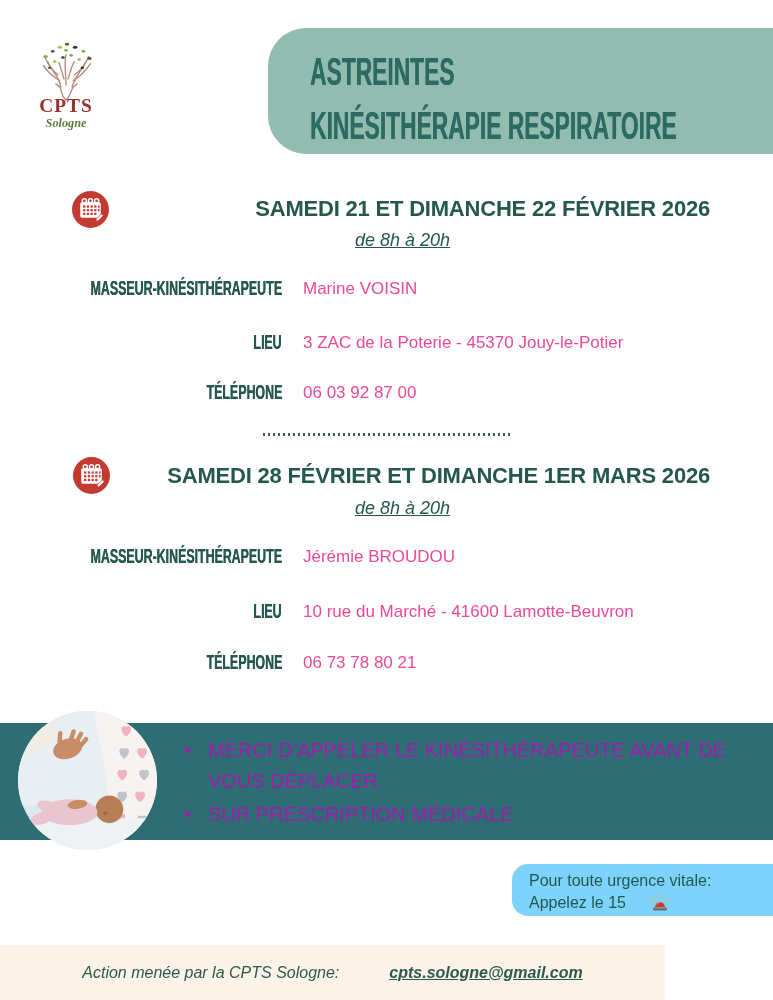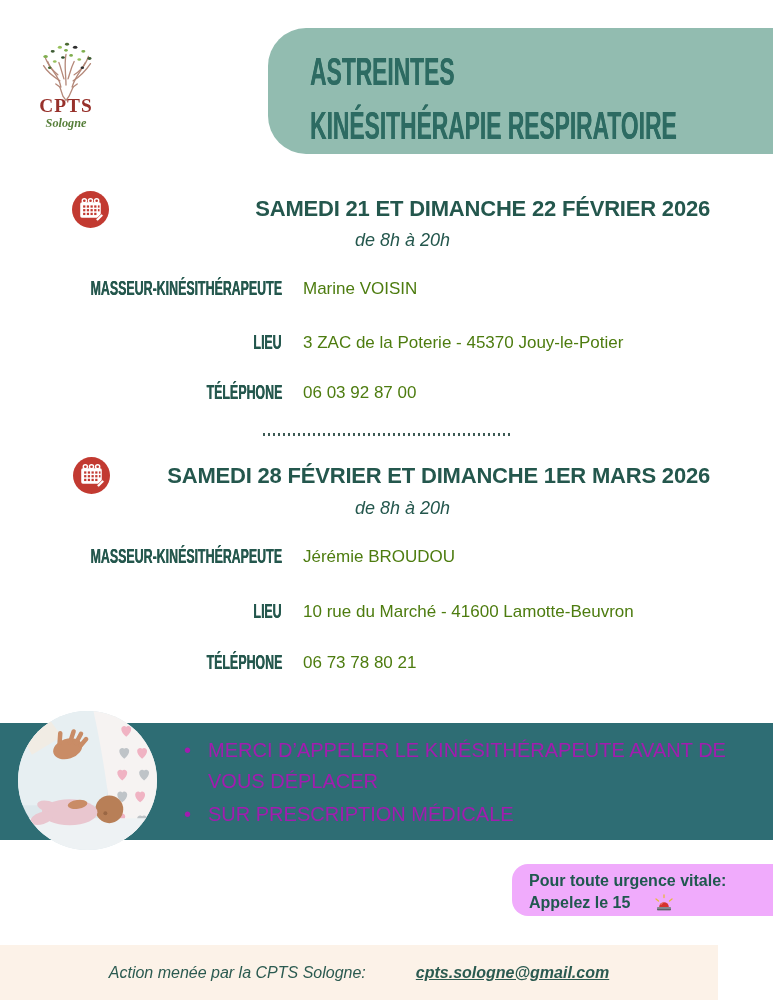--- a/index.html
+++ b/index.html
@@ -17,46 +17,46 @@
   .banner-line.l2 { top:76px; }
   .cond  { display:inline-block; transform:scaleX(0.60); transform-origin:0 50%; white-space:nowrap; }
   .cond-r{ display:inline-block; transform:scaleX(0.62); transform-origin:100% 50%; white-space:nowrap; }
 
   
   .cal-icon { position:absolute; width:37px; height:37px; }
   .sec-heading { position:absolute; left:95px; width:615px; text-align:right;
                  color:#24574d; font-weight:bold; font-size:22px; letter-spacing:-0.2px;
                  white-space:nowrap; }
   .sec-hours { position:absolute; left:95px; width:615px; text-align:center;
-               color:#24574d; font-style:italic; font-size:18px; }
+               color:#24574d; font-style:italic; font-size:18px;text-decoration:underline; }
   .info-row { position:absolute; left:0; width:773px; height:26px; }
   .info-row .lbl { position:absolute; right:491px; top:0; color:#24574d; font-weight:bold;
                    font-size:20px; text-shadow:0.4px 0 currentColor; }
-  .info-row .val { position:absolute; left:303px; top:2px; color:#4d7c0f; font-size:17px; white-space:nowrap; }
+  .info-row .val { position:absolute; left:303px; top:2px; color:#ec4899; font-size:17px; white-space:nowrap; }
   .dotted-sep { position:absolute; left:263px; top:433px; width:248px; height:3px;
                 background-image:repeating-linear-gradient(90deg,#3d5a54 0 2px,transparent 2px 5px); }
 
   
   .notice-band { position:absolute; left:0; top:723px; width:773px; height:117px; background:#2e6d74; }
   .photo-circle { position:absolute; left:18px; top:711px; width:139px; height:139px;
                   border-radius:50%; overflow:hidden; }
   .notice-list { position:absolute; left:208px; top:735px; width:545px; list-style:none;
                  color:#a21caf; font-size:20px; line-height:31px; }
   .notice-list li { position:relative; margin-bottom:2px; }
   .notice-list li::before { content:"•"; position:absolute; left:-24px; top:0; font-size:20px; }
 
   
   .urgent-box { position:absolute; left:512px; top:864px; right:0; height:52px;
-                background:#f0abfc; border-radius:16px 0 0 16px; padding:6px 12px 0 17px;
-                color:#20584f; font-weight:bold; font-size:16px; line-height:22px; }
+                background:#7dd3fc; border-radius:16px 0 0 16px; padding:6px 12px 0 17px;
+                color:#20584f; font-weight:normal; font-size:16px; line-height:22px; }
   .urgent-line2 { display:flex; align-items:center; gap:24px; }
   .siren { width:20px; height:18px; }
 
   
-  .footer-strip { position:absolute; left:0; top:945px; width:718px; height:55px;
+  .footer-strip { position:absolute; left:0; top:945px; width:665px; height:55px;
                   background:#fcf2e8; display:flex; align-items:center; justify-content:center;
                   color:#2b5a50; font-style:italic; font-size:16px; gap:6px; }
   .footer-strip .email { font-weight:bold; text-decoration:underline; color:#2b5a50;margin-left:44px; }
 </style>
 </head>
 <body>
 
 <div class="page">
 
   <svg class="logo" viewBox="0 0 70 100">

